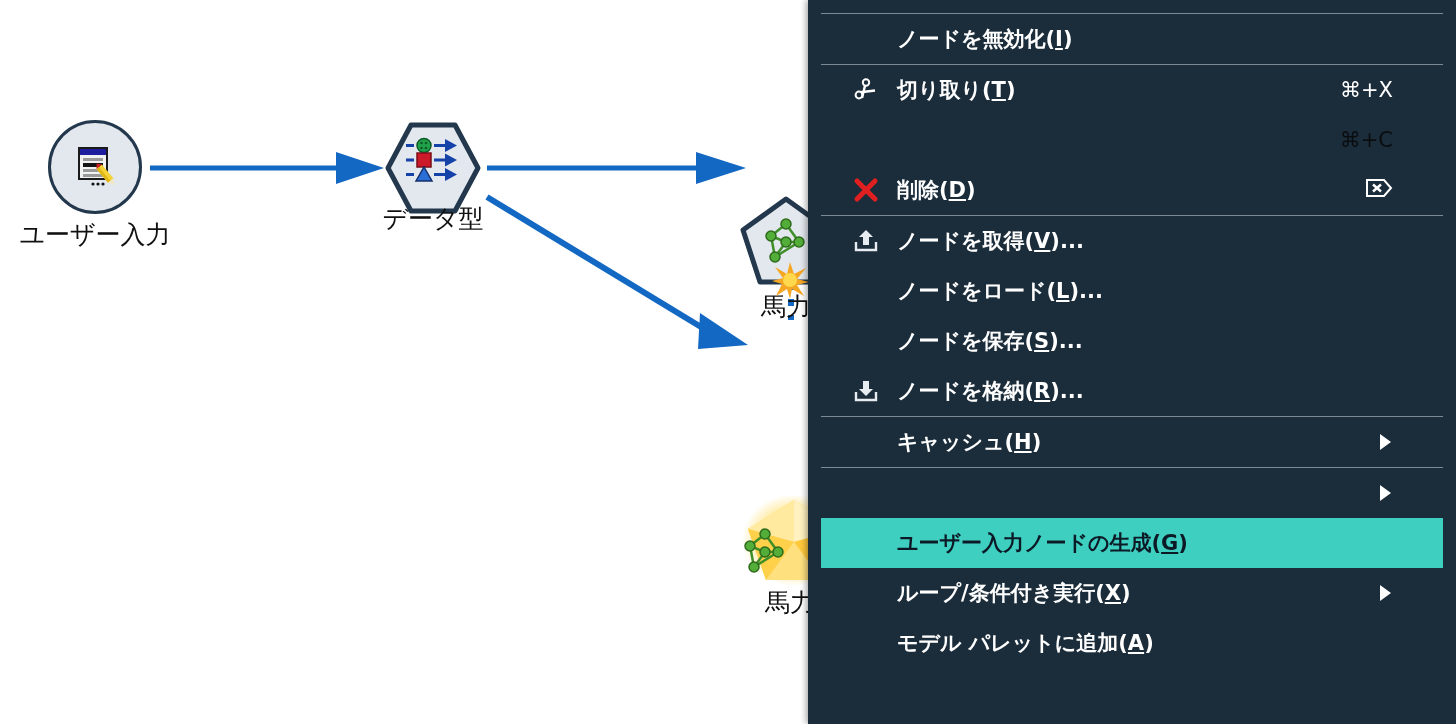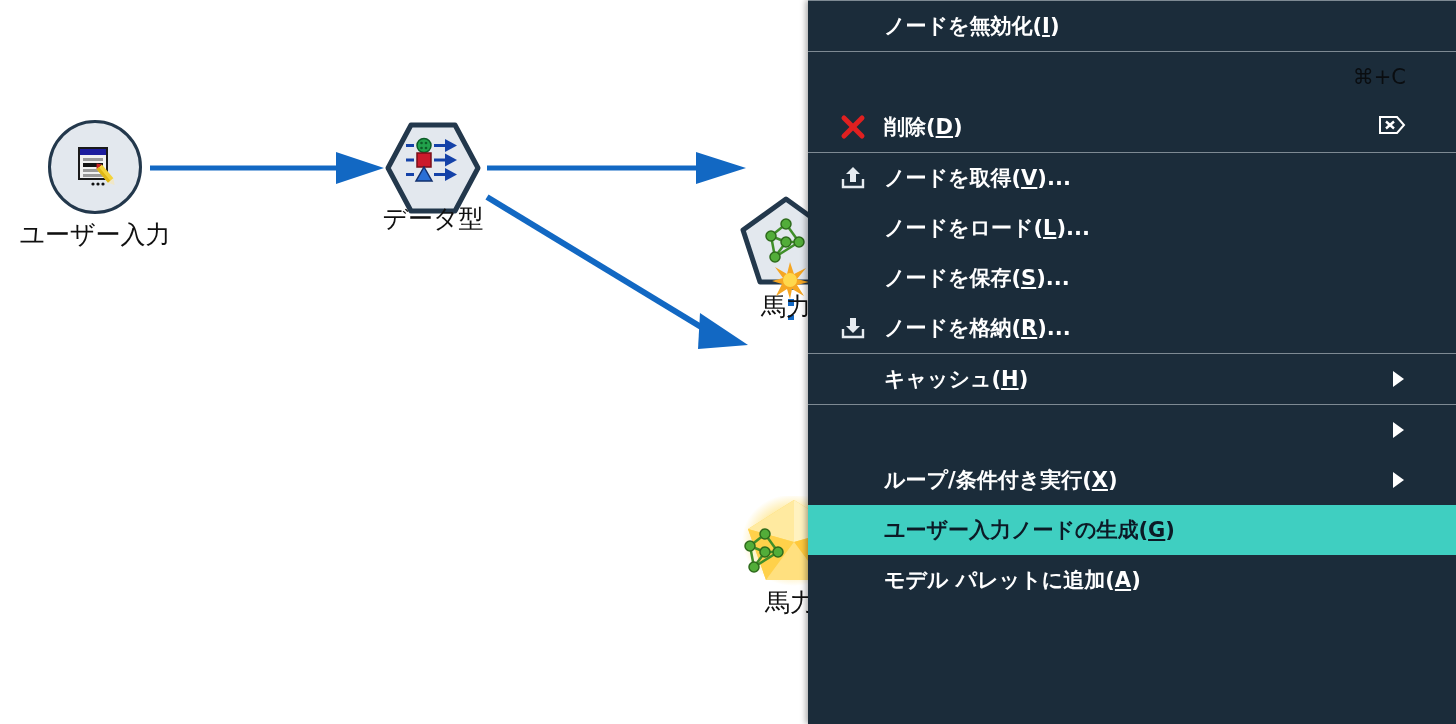--- a/index.html
+++ b/index.html
@@ -74,21 +74,21 @@
   .sparkle { position: absolute; }
 
   
   #context-menu {
     position: absolute;
     left: 808px; top: 0px;
     width: 648px;
     height: 724px;
     background: #1b2c3a;
     box-sizing: border-box;
-    padding: 0;
+    padding: 13px;
     box-shadow: -2px 0 6px rgba(0,0,0,0.35);
     font-family: "DejaVu Sans", "Liberation Sans", sans-serif;
   }
   .menu-sep {
     height: 1px;
     background: #7e8a93;
     width: 100%;
   }
   .menu-item {
     position: relative;
@@ -298,20 +298,32 @@
     </div>
   </div>
 
   <div id="context-menu" style="background: rgb(27, 44, 58);">
       <div class="menu-sep" style="background: rgb(126, 138, 147);"></div>
       <div class="menu-item">
         <span class="mi-label">ノードを無効化(<span class="ul">I</span>)</span>
       </div>
       <div class="menu-sep" style="background: rgb(126, 138, 147);"></div>
       <div class="menu-item">
+        <span class="mi-icon">
+          <svg width="26" height="26" viewBox="0 0 26 26" xmlns="http://www.w3.org/2000/svg">
+            <circle cx="6" cy="18" r="3.4" fill="none" stroke="#ffffff" stroke-width="2"></circle>
+            <circle cx="13" cy="5.5" r="3.2" fill="none" stroke="#ffffff" stroke-width="2"></circle>
+            <line x1="7.6" y1="15.2" x2="22" y2="13.5" stroke="#ffffff" stroke-width="2.4"></line>
+            <line x1="12" y1="8.6" x2="9" y2="21" stroke="#ffffff" stroke-width="2.4"></line>
+          </svg>
+        </span>
+        <span class="mi-label">切り取り(<span class="ul">T</span>)</span>
+        <span class="mi-shortcut">⌘+X</span>
+      </div>
+      <div class="menu-item">
         <span class="mi-shortcut dark">⌘+C</span>
       </div>
       <div class="menu-item">
         <span class="mi-icon">
           <svg width="28" height="28" viewBox="0 0 28 28" xmlns="http://www.w3.org/2000/svg">
             <line x1="5" y1="5" x2="23" y2="23" stroke="#e02020" stroke-width="5" stroke-linecap="round"></line>
             <line x1="23" y1="5" x2="5" y2="23" stroke="#e02020" stroke-width="5" stroke-linecap="round"></line>
           </svg>
         </span>
         <span class="mi-label">削除(<span class="ul">D</span>)</span>
@@ -350,25 +362,25 @@
       </div>
       <div class="menu-sep" style="background: rgb(126, 138, 147);"></div>
       <div class="menu-item">
         <span class="mi-label">キャッシュ(<span class="ul">H</span>)</span>
         <span class="mi-arrow"></span>
       </div>
       <div class="menu-sep" style="background: rgb(126, 138, 147);"></div>
       <div class="menu-item">
         <span class="mi-arrow"></span>
       </div>
+      <div class="menu-item highlight" style="background: rgb(63, 207, 193);">
+        <span class="mi-label">ユーザー入力ノードの生成(<span class="ul">G</span>)</span>
+      </div>
       <div class="menu-item">
         <span class="mi-label">ループ/条件付き実行(<span class="ul">X</span>)</span>
         <span class="mi-arrow"></span>
       </div>
-      <div class="menu-item highlight" style="background: rgb(63, 207, 193);">
-        <span class="mi-label">ユーザー入力ノードの生成(<span class="ul">G</span>)</span>
-      </div>
       <div class="menu-item">
         <span class="mi-label">モデル パレットに追加(<span class="ul">A</span>)</span>
       </div>
     </div>
 
 </div>
 
 </body></html>

